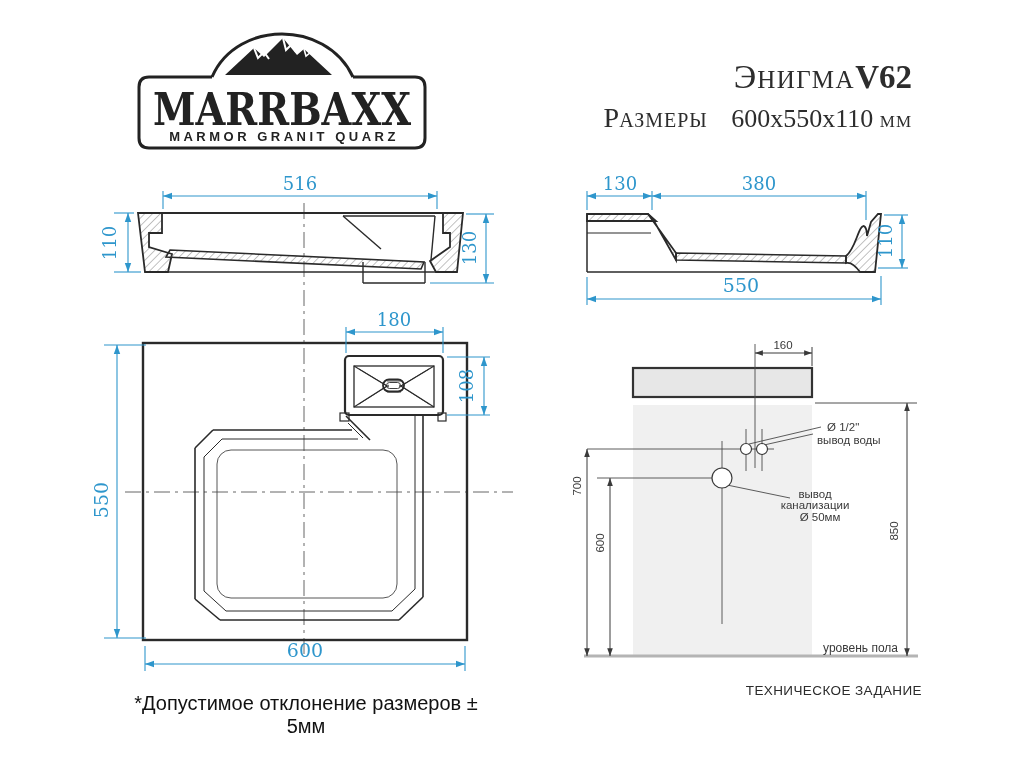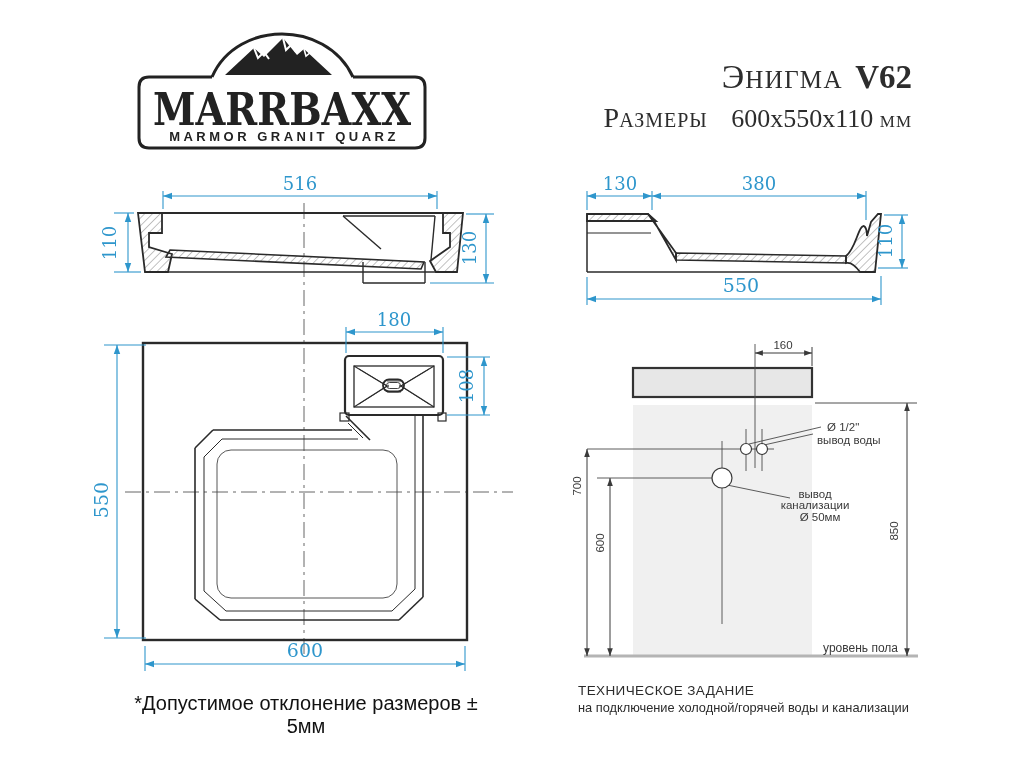--- a/index.html
+++ b/index.html
@@ -5,30 +5,30 @@
   html,body{margin:0;padding:0;background:#ffffff;}
   .page{position:relative;width:1024px;height:768px;background:#fff;overflow:hidden;
         font-family:"Liberation Sans",sans-serif;}
   .abs{position:absolute;}
   
   .title-block{position:absolute;top:58px;right:112px;text-align:right;color:#2d2d2d;
                font-family:"Liberation Serif","DejaVu Serif",serif;}
   .title-line1{white-space:nowrap;}
   .cap-lead{font-size:34px;letter-spacing:1px;}
   .cap-rest{font-size:25px;letter-spacing:1.5px;}
-  .model-code{font-size:33px;font-weight:bold;margin-left:12px;}
+  .model-code{font-size:33px;font-weight:bold;}
   .title-line2{white-space:nowrap;margin-top:6px;}
   .cap-lead2{font-size:28px;}
   .cap-rest2{font-size:20px;letter-spacing:1px;}
   .size-num{font-size:26px;margin-left:17px;}
   .size-unit{font-size:17px;letter-spacing:1px;}
   
   .note-tolerance{position:absolute;left:120px;top:692px;width:372px;text-align:center;
                   font-size:20px;color:#111;}
-  .tech-block{position:absolute;left:578px;top:683px;width:344px;text-align:left;color:#2b2b2b;}
+  .tech-block{position:absolute;left:578px;top:683px;width:344px;text-align:right;color:#2b2b2b;}
   .tech-title{font-size:13.5px;letter-spacing:.4px;}
   .tech-sub{font-size:12.8px;margin-top:2px;}
   svg text{font-family:"DejaVu Serif",serif;}
   text.dimb{font-size:18px;fill:#2e96cc;}
   text.dimb-lg{font-size:19px;fill:#2e96cc;}
   text.dimg{font-size:11.5px;fill:#3a3a3a;font-family:"Liberation Sans",sans-serif;}
   text.lblg{font-size:11.5px;fill:#3a3a3a;font-family:"Liberation Sans",sans-serif;}
   text.floorlbl{font-size:12px;fill:#3a3a3a;font-family:"Liberation Sans",sans-serif;}
   .logo-brand{font-family:"DejaVu Serif",serif;font-weight:bold;font-size:44px;fill:#222;}
   .logo-sub{font-family:"Liberation Sans",sans-serif;font-weight:bold;font-size:13px;
@@ -239,16 +239,15 @@
       <span class="cap-lead">Э</span><span class="cap-rest">НИГМА</span><span class="model-code">V62</span>
     </div>
     <div class="title-line2">
       <span class="cap-lead2">Р</span><span class="cap-rest2">АЗМЕРЫ</span><span class="size-num"> 600х550х110 </span><span class="size-unit">ММ</span>
     </div>
   </div>
 
   <div class="note-tolerance">*Допустимое отклонение размеров ± 5мм</div>
   <div class="tech-block">
     <div class="tech-title">ТЕХНИЧЕСКОЕ ЗАДАНИЕ</div>
-    <div class="tech-sub">на подключение холодной/горячей воды и канализации</div>
   </div>
 
 </div>
 
 </body></html>

